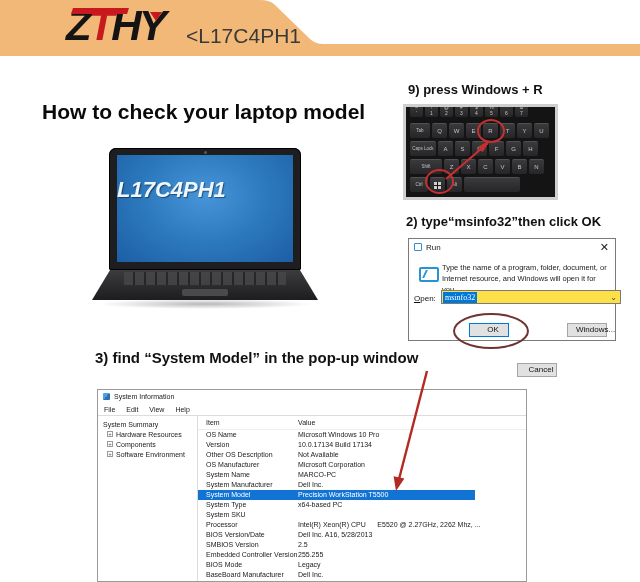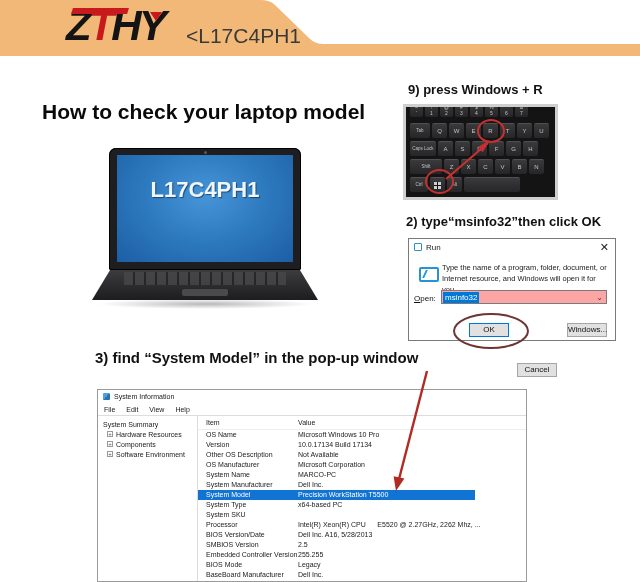--- a/index.html
+++ b/index.html
@@ -26,21 +26,21 @@
   .step3{position:absolute;left:95px;top:349px;font-size:15px;font-weight:bold;}
 
   
   .laptop{position:absolute;left:92px;top:148px;width:226px;height:164px;}
   .lid{position:absolute;left:17px;top:0;width:192px;height:122px;background:#1e1e20;
        border-radius:7px 7px 2px 2px;box-shadow:inset 0 0 0 1px #000;}
   .webcam{position:absolute;left:50%;top:3px;width:3px;height:3px;margin-left:-1px;
           border-radius:50%;background:#55585c;}
   .lscreen{position:absolute;left:8px;top:7px;right:8px;bottom:8px;
            background:radial-gradient(ellipse at 50% 38%,#4795d9 0%,#2d79bd 50%,#1c5ea5 100%);
-           text-align:center;}
+           font-style:italic;}
   .lscreen .t1{margin-top:22px;font-size:22px;font-weight:bold;color:#eef6ff;
                text-shadow:1px 1px 1px rgba(0,0,0,.45);}
   .lscreen .t2{margin-top:7px;font-size:16px;font-weight:bold;color:#eef6ff;
                text-shadow:1px 1px 1px rgba(0,0,0,.45);}
   .lbase{position:absolute;left:0;top:122px;width:226px;height:30px;
          background:linear-gradient(#3c3c3e,#1d1d1f);
          clip-path:polygon(8% 0%,92% 0%,100% 100%,0% 100%);}
   .lkeys{position:absolute;left:14%;right:14%;top:2px;height:13px;
          background:repeating-linear-gradient(90deg,#47474a 0 9px,#232325 9px 11px);
          opacity:.8;}
@@ -78,28 +78,28 @@
            box-sizing:border-box;border-radius:1px;}
   .run-close{position:absolute;right:6px;top:2px;font-size:11px;color:#222;cursor:pointer;}
   .run-bigico{position:absolute;left:10px;top:28px;width:20px;height:15px;
               border:2px solid #2693d6;border-radius:2px;box-sizing:border-box;}
   .run-bigico:before{content:"";position:absolute;left:3px;top:1px;width:4px;height:8px;
               border-left:2px solid #2693d6;transform:skewX(-25deg);}
   .run-desc{position:absolute;left:33px;top:24px;width:168px;font-size:7.5px;
             line-height:1.45;color:#1a1a1a;}
   .run-openlbl{position:absolute;left:5px;top:55px;font-size:8px;}
   .run-openlbl u{text-decoration:underline;}
-  .run-combo{position:absolute;left:32px;top:51px;width:166px;height:14px;
-             border:1px solid #7a7a7a;box-sizing:border-box;background:#fca5a5;}
+  .run-combo{position:absolute;left:32px;top:51px;width:180px;height:14px;
+             border:1px solid #7a7a7a;box-sizing:border-box;background:#fde047;font-family:Liberation Serif, serif;}
   .run-sel{position:absolute;left:1px;top:1px;height:11px;padding:0 2px;background:#0078d7;
            color:#fff;font-size:8px;line-height:11px;}
   .run-chev{position:absolute;right:3px;top:2px;font-size:8px;color:#444;}
   .btn{position:absolute;top:84px;width:40px;height:14px;background:#e1e1e1;
        border:1px solid #a5a5a5;box-sizing:border-box;font-size:8px;text-align:center;
-       line-height:12px;color:#111;cursor:pointer;}
+       line-height:12px;color:#111;cursor:pointer;padding-left:8px;}
   .btn.ok{left:60px;border-color:#0078d7;}
   .btn.cancel{left:108px;margin-top:40px;}
   .btn.browse{left:158px;}
   .ok-ellipse{position:absolute;left:44px;top:74px;width:72px;height:32px;
               border:2px solid #6e3434;border-radius:50%;}
 
   
   .si{position:absolute;left:97px;top:389px;width:430px;height:193px;background:#fff;
       border:1px solid #9a9a9a;box-sizing:border-box;font-size:7px;color:#1a1a1a;}
   .si-titlebar{position:absolute;left:0;top:0;right:0;height:13px;}

